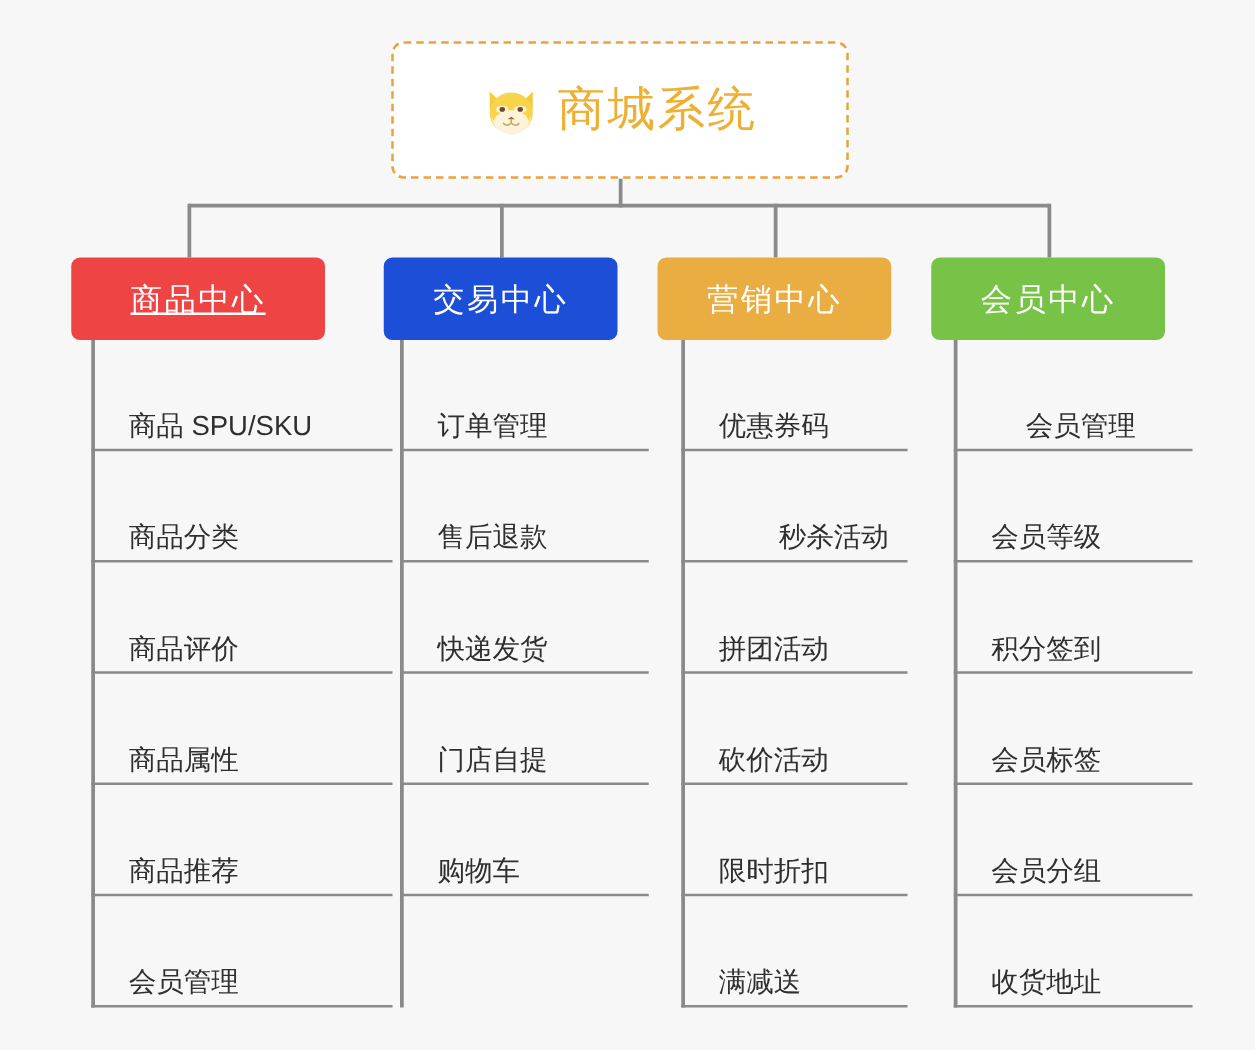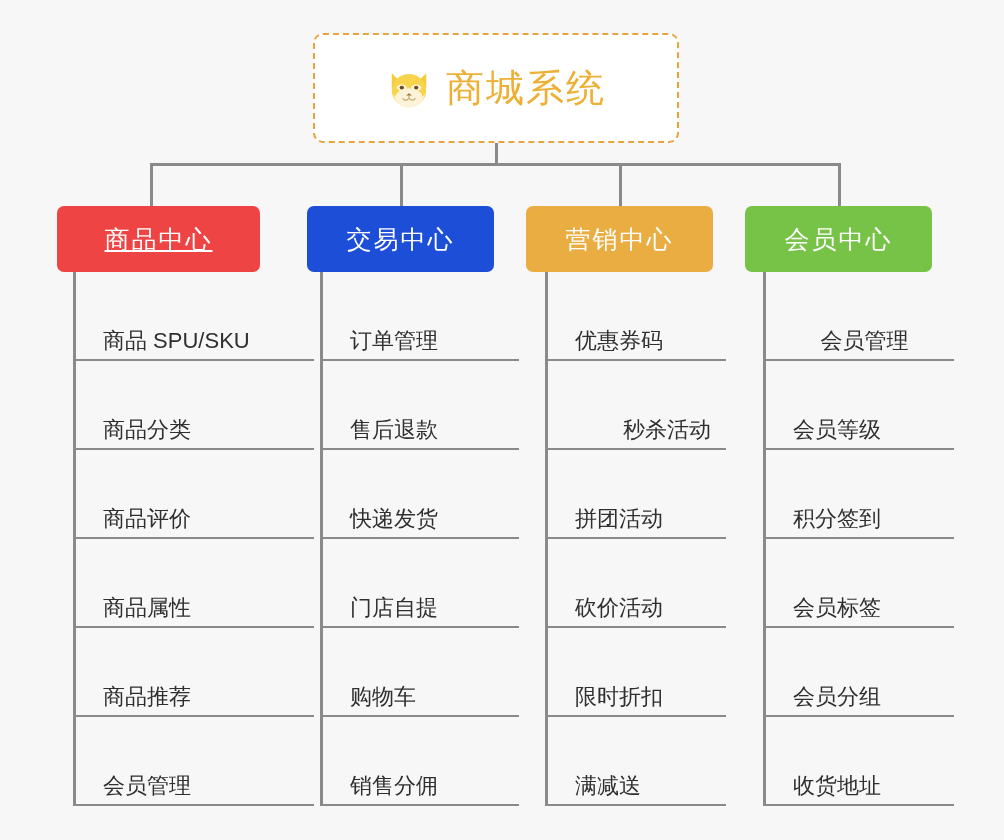--- a/index.html
+++ b/index.html
@@ -178,23 +178,20 @@
         </div>
         <div class="leaf" style="top: 178px; width: 199px; border-bottom-color: rgb(138, 138, 138);">
           <span class="leaf-label">快递发货</span>
         </div>
         <div class="leaf" style="top: 267px; width: 199px; border-bottom-color: rgb(138, 138, 138);">
           <span class="leaf-label">门店自提</span>
         </div>
         <div class="leaf" style="top: 356px; width: 199px; border-bottom-color: rgb(138, 138, 138);">
           <span class="leaf-label">购物车</span>
         </div>
-        <div class="leaf" style="top: 445px; width: 199px; border-bottom-color: rgb(138, 138, 138);">
-          <span class="leaf-label">销售分佣</span>
-        </div>
       </div>
       <div class="cat-box" style="left: 526px; top: 206px; width: 187px; background: rgb(234, 173, 66);">
         <span>营销中心</span>
       </div>
       <div class="column" style="left: 545px; top: 272px; width: 185px; height: 534px;">
         <div class="trunk" style="height: 534px; background: rgb(138, 138, 138);"></div>
         <div class="leaf" style="top: 0px; width: 181px; border-bottom-color: rgb(138, 138, 138);">
           <span class="leaf-label">优惠券码</span>
         </div>
         <div class="leaf" style="top: 89px; width: 181px; border-bottom-color: rgb(138, 138, 138); padding-left: 48px;">

